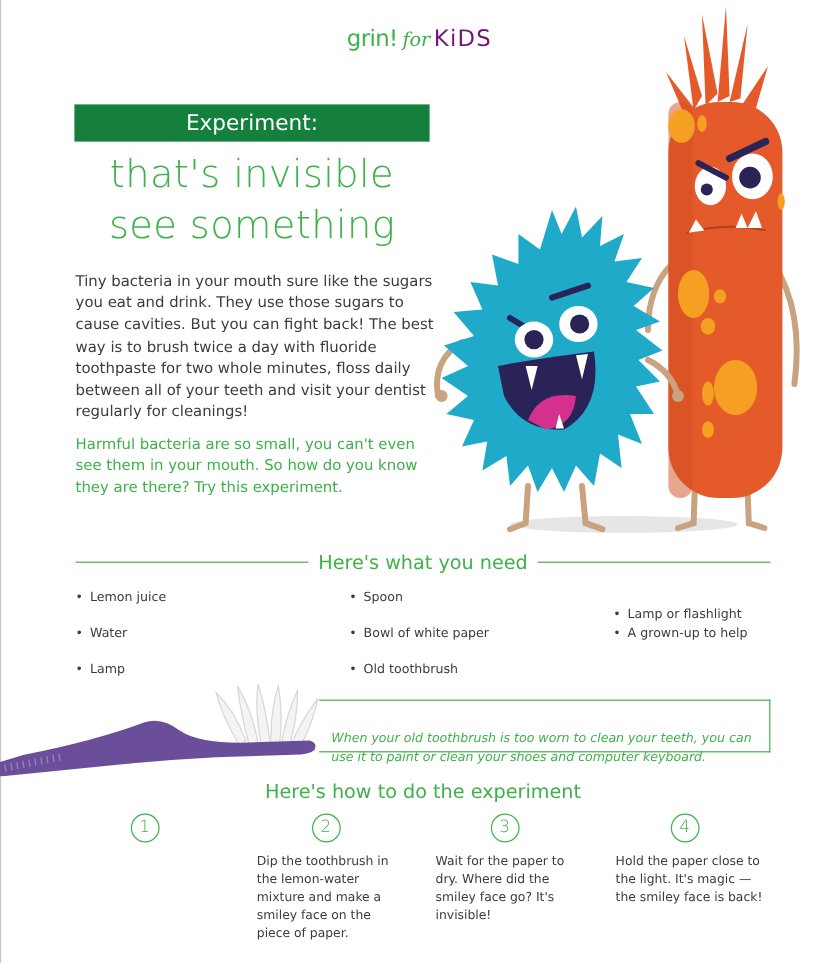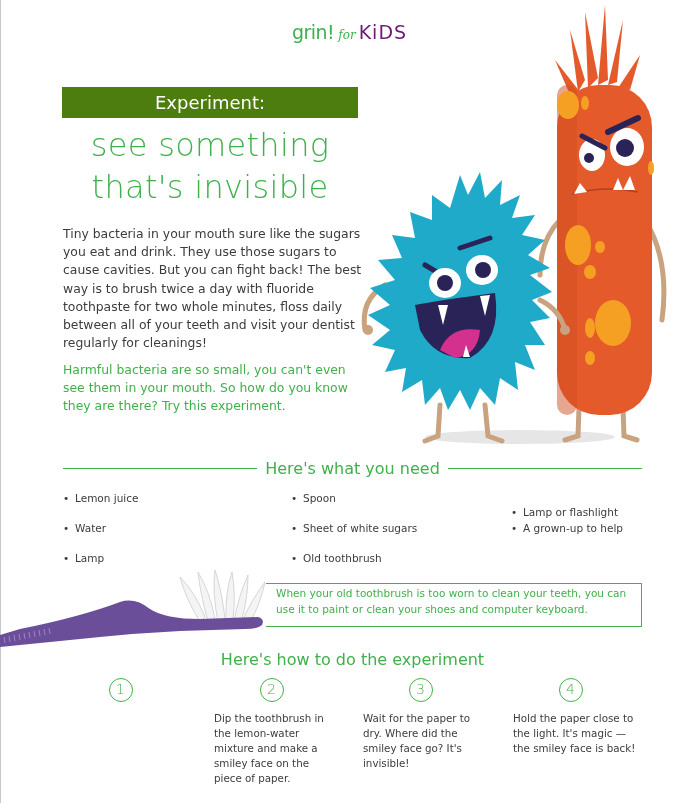--- a/index.html
+++ b/index.html
@@ -2,40 +2,40 @@
 <html><head>
 <meta charset="utf-8">
 <style>
   * { box-sizing: border-box; margin: 0; padding: 0; }
   html, body { width: 699px; height: 803px; background: #ffffff; overflow: hidden; }
   body { position: relative; font-family: "Liberation Sans", "DejaVu Sans", sans-serif; color: #3f3f3f; }
   .left-rule { position: absolute; left: 0; top: 0; width: 1px; height: 803px; background: #c8c8c8; }
 
   .logo { position: absolute; top: 21px; left: 0; width: 699px; text-align: center; white-space: nowrap; }
   .logo .grin { font-family: "DejaVu Sans", sans-serif; font-size: 19px; color: #3cb34a; letter-spacing: -0.5px; }
-  .logo .for { font-family: "DejaVu Serif", serif; font-style: italic; font-size: 12px; color: #3cb34a; margin: 0 3px 0 4px; }
+  .logo .for { font-family: "DejaVu Serif", serif; font-style: italic; font-size: 16px; color: #3cb34a; margin: 0 3px 0 4px; }
   .logo .kids { font-family: "DejaVu Sans", sans-serif; font-weight: normal; font-size: 19px; color: #701a75; letter-spacing: 1px; }
 
-  .exp-banner { position: absolute; left: 62px; top: 87px; width: 296px; height: 31px; background: #4d7c0f; color: #fff; font-size: 18px; text-align: center; line-height: 31px; font-family: "DejaVu Sans", sans-serif; }
+  .exp-banner { position: absolute; left: 62px; top: 87px; width: 296px; height: 31px; background: #15803d; color: #fff; font-size: 18px; text-align: center; line-height: 31px; font-family: "DejaVu Sans", sans-serif; }
   .title { position: absolute; left: 55px; top: 124px; width: 310px; text-align: center; color: #3fb14a; font-family: "DejaVu Sans", sans-serif; font-weight: 200; font-size: 32px; line-height: 42px; letter-spacing: 0.3px; }
 
   .intro { position: absolute; left: 63px; top: 225px; width: 310px; font-size: 12.4px; line-height: 18.2px; color: #3c3c3c; font-family: "DejaVu Sans", sans-serif; }
   .intro-green { position: absolute; left: 63px; top: 361px; width: 300px; font-size: 12.4px; line-height: 18.2px; color: #3fb14a; font-family: "DejaVu Sans", sans-serif; }
 
   .section-head { position: absolute; left: 63px; width: 579px; height: 22px; display: flex; align-items: center; }
   .section-head .line { flex: 1; height: 1px; background: #41b14a; }
   .section-head .label { color: #3fb14a; font-family: "DejaVu Sans", sans-serif; font-size: 16px; padding: 0 8px; white-space: nowrap; }
   #need-head { top: 457px; }
   #how-head { top: 648px; flex-direction: column; }
 
   .needs { position: absolute; left: 63px; top: 490px; width: 590px; height: 80px; }
   .need-item { position: absolute; font-size: 10.5px; font-family: "DejaVu Sans", sans-serif; color: #3c3c3c; white-space: nowrap; }
   .need-item .bullet { display: inline-block; width: 12px; }
 
-  .tip-box { position: absolute; left: 266px; top: 583px; width: 376px; height: 44px; border: 1px solid #41b14a; border-left: none; padding: 2px 0 0 10px; color: #3fb14a; font-size: 10.5px; line-height: 15.5px; font-family: "DejaVu Sans", sans-serif; }
+  .tip-box { position: absolute; left: 266px; top: 583px; width: 376px; height: 44px; border: 1px solid #41b14a; border-left: none; padding: 24px 0 0 10px; color: #3fb14a; font-size: 10.5px; line-height: 15.5px; font-family: "DejaVu Sans", sans-serif; font-style: italic; }
 
   .toothbrush { position: absolute; left: 0; top: 567px; width: 270px; height: 80px; }
 
   .step { position: absolute; top: 678px; width: 125px; }
   .step .circle { width: 24px; height: 24px; border: 1.5px solid #41b14a; border-radius: 50%; margin: 0 auto 9px auto; color: #3fb14a; text-align: center; font-size: 14px; line-height: 21px; font-family: "DejaVu Sans", sans-serif; font-weight: 300; position: relative; left: -5px; }
   .step .text { font-size: 10.3px; line-height: 15px; color: #3c3c3c; font-family: "DejaVu Sans", sans-serif; }
   #step-1 { left: 63px; }
   #step-2 { left: 214px; }
   #step-3 { left: 363px; }
   #step-4 { left: 513px; }
@@ -46,22 +46,22 @@
 <body>
 
 <div class="left-rule"></div>
 
 <div class="logo">
   <span class="grin">grin!</span><span class="for">for</span><span class="kids">KiDS</span>
 </div>
 
 <div class="exp-banner">Experiment:</div>
 <div class="title">
+  <div>that's invisible</div>
   <div>see something</div>
-  <div>that's invisible</div>
 </div>
 
 <p class="intro">Tiny bacteria in your mouth sure like the sugars you eat and drink. They use those sugars to cause cavities. But you can fight back! The best way is to brush twice a day with fluoride toothpaste for two whole minutes, floss daily between all of your teeth and visit your dentist regularly for cleanings!</p>
 <p class="intro-green">Harmful bacteria are so small, you can't even see them in your mouth. So how do you know they are there? Try this experiment.</p>
 
 <svg class="monsters" viewBox="0 0 359 460" xmlns="http://www.w3.org/2000/svg">
 
   <ellipse cx="180" cy="437" rx="95" ry="7" fill="#e6e6e6"></ellipse>
 
   <path d="M240 380 L238 436 L225 440" stroke="#c9a27f" stroke-width="5" fill="none" stroke-linecap="round"></path>
@@ -133,21 +133,21 @@
   <span class="line"></span>
   <span class="label">Here's what you need</span>
   <span class="line"></span>
 </div>
 
 <div class="needs">
   <div class="need-item" style="left:0;top:2px;"><span class="bullet">•</span><span>Lemon juice</span></div>
   <div class="need-item" style="left:0;top:32px;"><span class="bullet">•</span><span>Water</span></div>
   <div class="need-item" style="left:0;top:62px;"><span class="bullet">•</span><span>Lamp</span></div>
   <div class="need-item" style="left:228px;top:2px;"><span class="bullet">•</span><span>Spoon</span></div>
-  <div class="need-item" style="left:228px;top:32px;"><span class="bullet">•</span><span>Sheet of white sugars</span></div>
+  <div class="need-item" style="left:228px;top:32px;"><span class="bullet">•</span><span>Bowl of white paper</span></div>
   <div class="need-item" style="left:228px;top:62px;"><span class="bullet">•</span><span>Old toothbrush</span></div>
   <div class="need-item" style="left:448px;top:16px;"><span class="bullet">•</span><span>Lamp or flashlight</span></div>
   <div class="need-item" style="left:448px;top:32px;"><span class="bullet">•</span><span>A grown-up to help</span></div>
 </div>
 
 <div class="tip-box">When your old toothbrush is too worn to clean your teeth, you can use it to paint or clean your shoes and computer keyboard.</div>
 
 <svg class="toothbrush" viewBox="0 0 270 80" xmlns="http://www.w3.org/2000/svg">
   <g stroke="#d6d6d6" stroke-width="1" fill="#f4f4f4">
     <path d="M200 55 Q 185 30 180 10 Q 195 25 205 50 Z"></path>

